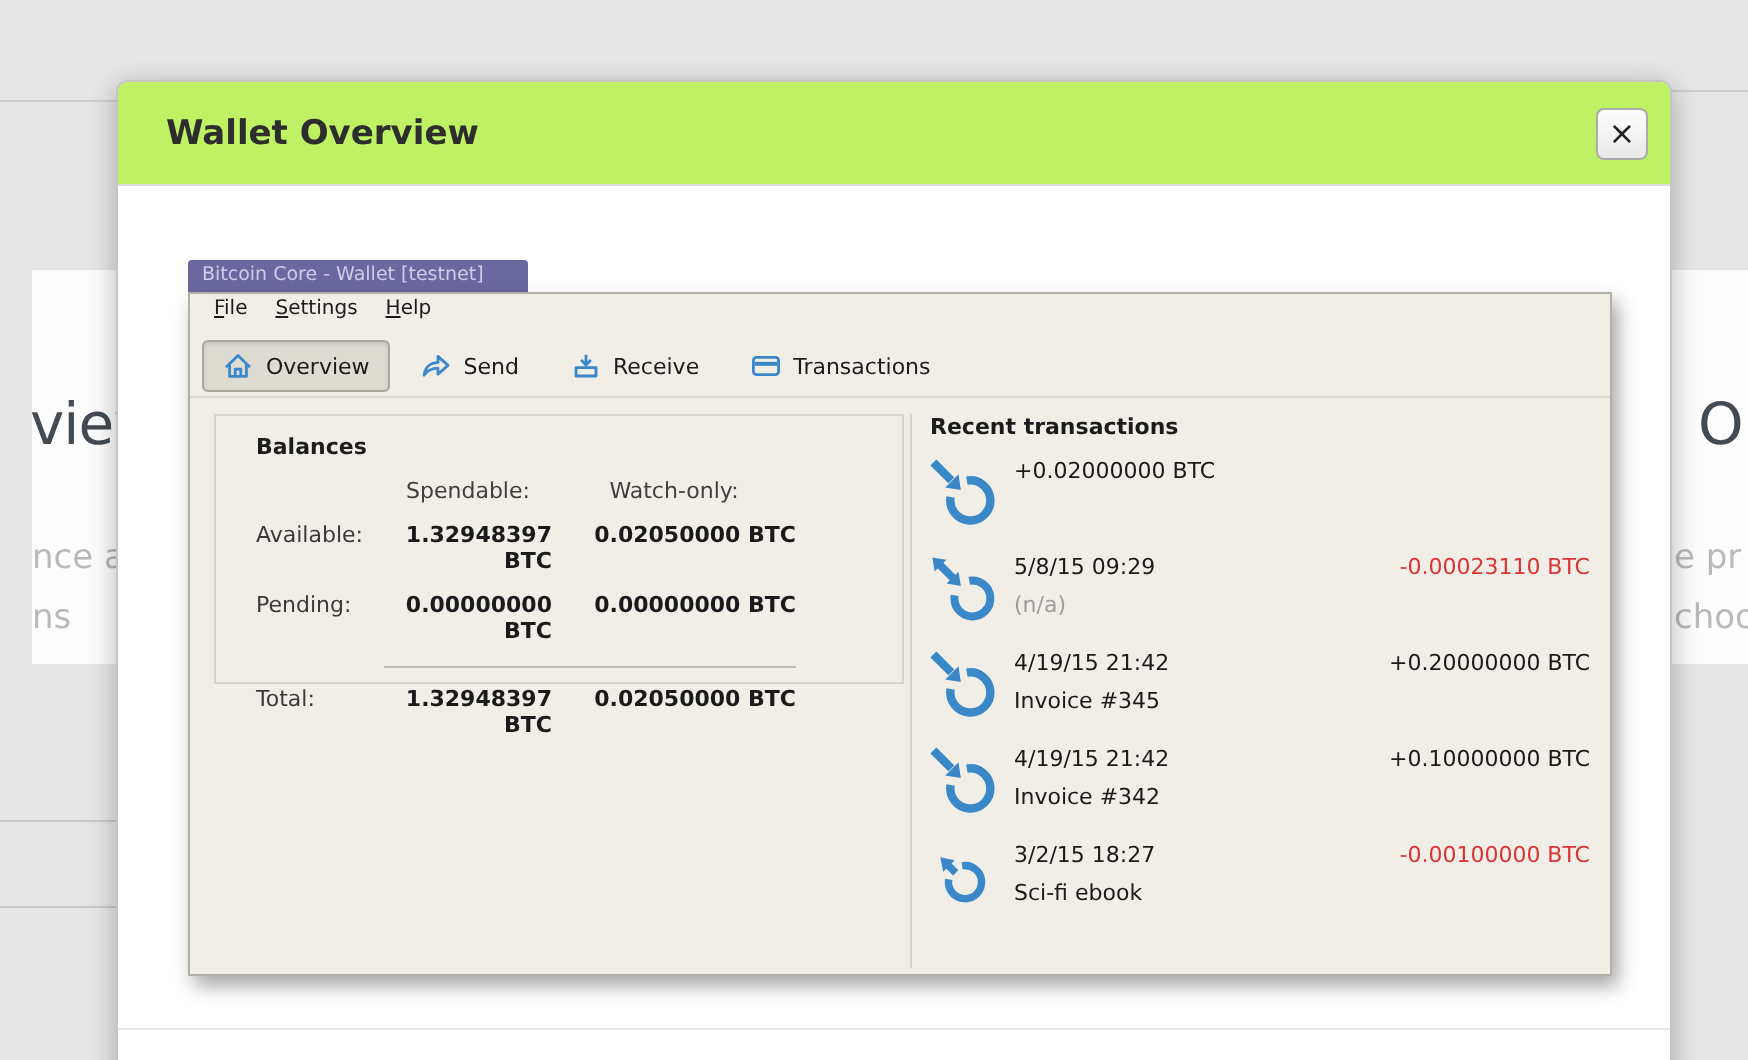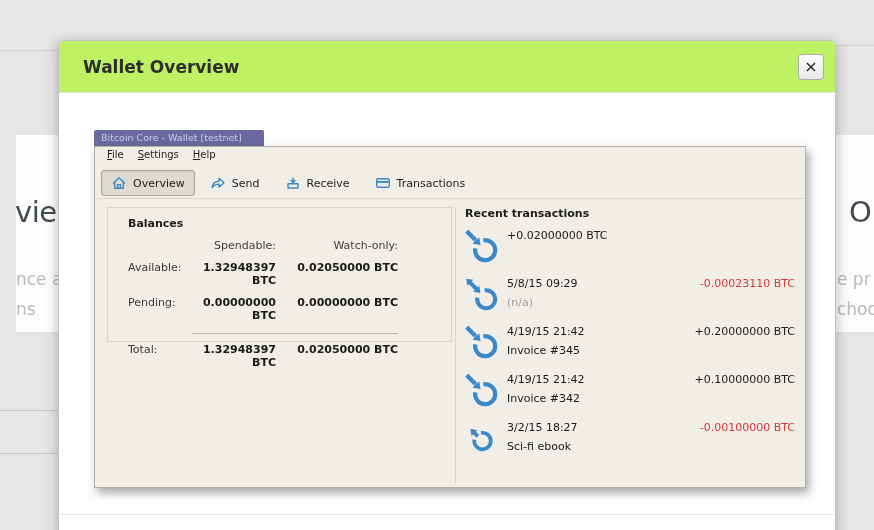--- a/index.html
+++ b/index.html
@@ -60,21 +60,21 @@
   .tool-btn svg { display:block; }
 
   .btc-content { position:relative; height:288px; }
 
   
   .balances-box { position:absolute; left:12px; top:8px; width:345px; height:135px;
                   border:1px solid #d7d4cc; padding:9px 10px 0 20px; font-size:11px; color:#3a3a3a; }
   .bal-title { font-weight:bold; color:#1c1c1c; }
   .bal-grid { display:grid; grid-template-columns:64px 84px 122px; row-gap:9px; margin-top:9px; }
   .bal-grid .num { text-align:right; font-weight:bold; color:#1a1a1a; }
-  .bal-grid .colhead { text-align:right; color:#3f3f3f; }
+  .bal-grid .colhead { text-align:center; color:#3f3f3f; }
   .bal-grid .lbl { color:#3a3a3a; }
   .bal-sep { border-top:1px solid #bdbab2; height:1px; margin-top:2px; }
 
   
   .tx-vline { position:absolute; left:360px; top:8px; width:1px; height:277px; background:#d7d4cc; }
   .tx-panel { position:absolute; left:368px; top:8px; width:338px; }
   .tx-title { font-size:11px; font-weight:bold; color:#1c1c1c; padding-left:2px; }
   .tx-list { margin-top:5px; }
   .tx-row { display:flex; height:48px; align-items:flex-start; }
   .tx-icon { width:44px; flex:0 0 44px; padding-top:2px; }

